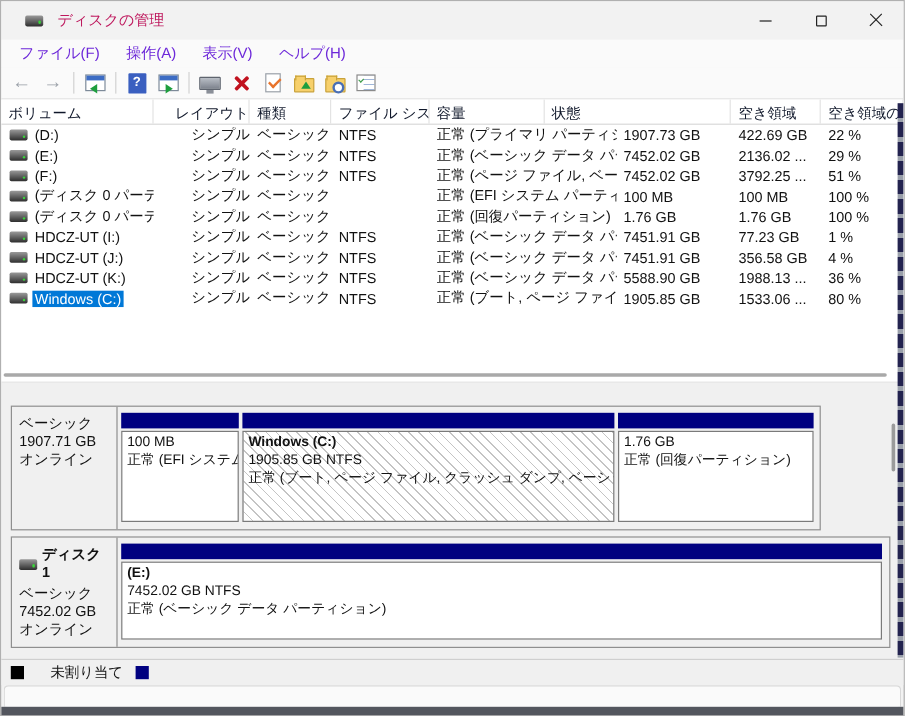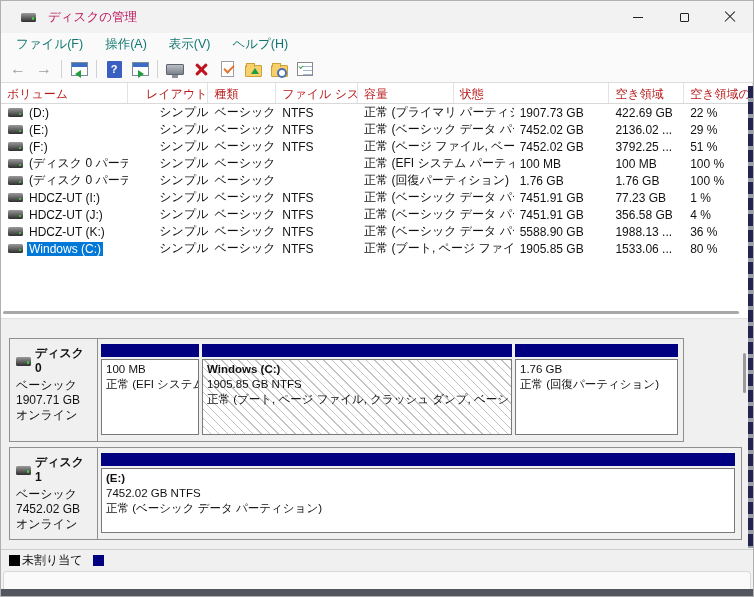--- a/index.html
+++ b/index.html
@@ -15,21 +15,21 @@
   .win-btn { width:46px; height:32px; display:flex; align-items:center; justify-content:center; }
   .glyph-min { width:10px; height:1px; background:#222; }
   .glyph-max { width:9px; height:9px; border:1px solid #222; border-radius:1px; }
   .glyph-close { position:relative; width:12px; height:12px; }
   .glyph-close::before,.glyph-close::after { content:""; position:absolute; left:-1px; top:5px; width:14px; height:1.4px; background:#222; }
   .glyph-close::before { transform:rotate(45deg); }
   .glyph-close::after { transform:rotate(-45deg); }
 
   
   .menubar { position:absolute; top:32px; left:0; right:0; height:23px; background:#fafafa; display:flex; align-items:center; padding-left:4px; }
-  .menu-item { padding:3px 11px; font-size:12.5px; color:#0f766e; }
+  .menu-item { padding:3px 11px; font-size:12.5px; color:#6d28d9; }
 
   
   .toolbar { position:absolute; top:55px; left:0; right:0; height:27px; background:#fafafa; border-bottom:1px solid #dcdcdc; display:flex; align-items:center; padding-left:6px; gap:4px; }
   .tb-btn { width:22px; height:22px; display:flex; align-items:center; justify-content:center; }
   .tb-sep { width:1px; height:18px; background:#d2d2d2; margin:0 2px; }
   .i-arrow { font-size:16px; font-weight:bold; color:#9aa0a8; line-height:1; }
   .i-win { position:relative; width:17px; height:14px; background:#fff; border:1px solid #7d8a99; }
   .i-win::before { content:""; position:absolute; top:0; left:0; right:0; height:4px; background:#3c6cc4; }
   .i-win.tree::after { content:""; position:absolute; top:7px; left:3px; border-right:6px solid #1e9e3e; border-top:4px solid transparent; border-bottom:4px solid transparent; }
   .i-win.play::after { content:""; position:absolute; top:7px; left:5px; border-left:6px solid #1e9e3e; border-top:4px solid transparent; border-bottom:4px solid transparent; }
@@ -49,21 +49,21 @@
             background-image:repeating-linear-gradient(180deg, transparent 0 3px, #9fb6d9 3px 4px); background-size:9px 100%; background-position:5px 0; background-repeat:no-repeat; }
   .i-list::before { content:""; position:absolute; left:1px; top:2px; width:3px; height:2px; border-left:1.5px solid #3f9e4d; border-bottom:1.5px solid #3f9e4d; transform:rotate(-45deg); }
 
   
   .drive-ico { position:relative; display:inline-block; width:15px; height:9px; background:linear-gradient(#9a9a9a,#2e2e2e); border-radius:1.5px; flex:none; }
   .drive-ico::after { content:""; position:absolute; right:2px; bottom:2px; width:2.5px; height:2.5px; background:#39d439; border-radius:50%; }
 
   
   .listpane { position:absolute; top:82px; left:0; right:0; height:236px; background:#fff; border-bottom:1px solid #e0e0e0; }
   .lheader { display:flex; height:21px; border-bottom:1px solid #d9d9d9; background:#fff; }
-  .hcell { font-size:12px; color:#b91c1c; padding:3px 0 0 6px; border-right:1px solid #e3e3e3; overflow:hidden; white-space:nowrap; }
+  .hcell { font-size:12px; color:#0f172a; padding:3px 0 0 6px; border-right:1px solid #e3e3e3; overflow:hidden; white-space:nowrap; }
   .lrow { display:flex; height:17px; align-items:center; }
   .cell { padding-left:6px; overflow:hidden; white-space:nowrap; font-size:12px; }
   .c1 { width:127px; } .c2 { width:81px;text-align:right; } .c3 { width:68px; } .c4 { width:82px; }
   .c5 { width:156px; } .c6 { width:96px; } .c7 { width:75px; } .c8 { width:69px; }
   .vol-cell { display:flex; align-items:center; gap:4px; padding-left:7px; }
   .vol-label { padding:0 2px; white-space:nowrap; overflow:hidden; }
   .vol-label.sel { background:#0078d7; color:#fff; }
   .hscroll { position:absolute; left:0; right:8px; bottom:3px; height:4px; }
   .hscroll .thumb { position:absolute; left:2px; top:0; width:736px; height:3px; background:#a9a9a9; border-radius:2px; }
 
@@ -80,21 +80,21 @@
   .part-bar { height:13px; background:#000080; margin-bottom:2px; }
   .part-body { flex:1; border:1px solid #7a7a7a; background:#fff; padding:2px 4px; font-size:11.5px; line-height:15px; overflow:hidden; white-space:nowrap; }
   .part-body.hatched { background:repeating-linear-gradient(45deg, #ffffff 0 5px, #c4c4c4 5px 6px); }
   .pline.bold { font-weight:bold; }
   .d0 { height:104px; width:675px; }
   .d1 { height:93px; width:733px; }
   .vscroll-thumb { position:absolute; right:7px; top:20px; width:3px; height:40px; background:#9b9b9b; border-radius:2px; }
 
   
   .legendbar { position:absolute; top:548px; left:0; right:0; height:22px; background:#f0f0f0; border-top:1px solid #cfcfcf; display:flex; align-items:center; padding-left:8px; gap:10px; }
-  .legend-item { display:flex; align-items:center; gap:2px; font-size:12px; }
+  .legend-item { display:flex; align-items:center; gap:22px; font-size:12px; }
   .legend-swatch { width:11px; height:11px; flex:none; }
 
   
   .bottomstrip { position:absolute; top:570px; left:2px; right:2px; height:18px; background:#fafafa; border:1px solid #d8d8d8; border-bottom:none; border-radius:4px 4px 0 0; }
   .darkband { position:absolute; top:588px; left:0; right:0; height:9px; background:#53565e; }
   .right-edge { position:absolute; top:85px; right:0; width:5px; height:462px; background:repeating-linear-gradient(180deg, #23234f 0 12px, #9aa0ab 12px 16px); }
 </style>
 </head>
 <body>
 
@@ -296,24 +296,20 @@
         <div class="thumb"></div>
       </div>
   </div>
 
   <div class="splitter"></div>
 
   <div class="bottompane">
 
     <div class="disk-box d0">
       <div class="disk-info">
-        <div class="disk-title">
-            <span class="drive-ico"></span>
-            <span>ディスク 0</span>
-          </div>
         <div>ベーシック</div>
         <div>1907.71 GB</div>
         <div>オンライン</div>
       </div>
       <div class="parts">
         <div class="part" style="width:98px">
           <div class="part-bar"></div>
           <div class="part-body">
             <div class="pline bold"></div>
             <div class="pline">100 MB</div>

